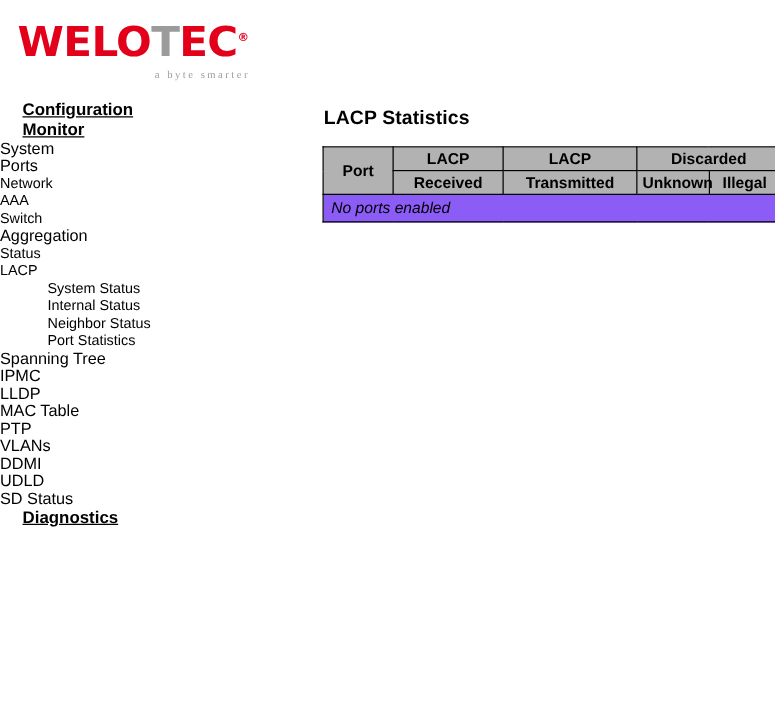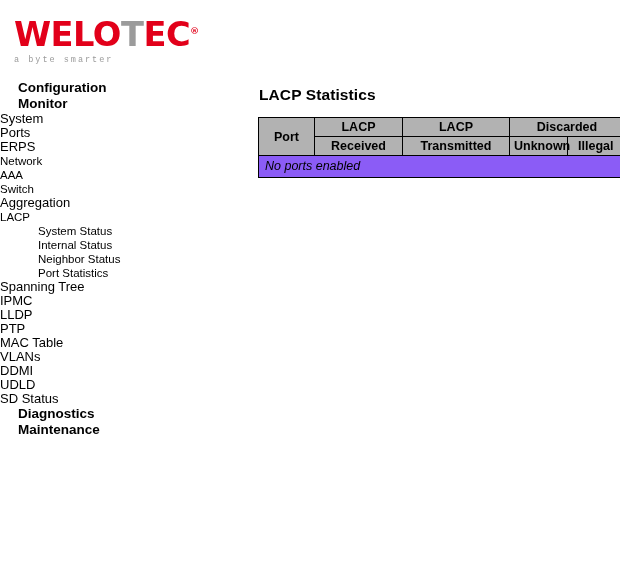--- a/index.html
+++ b/index.html
@@ -37,25 +37,25 @@
   }
   #logo-wordmark .seg-red { color: #e2001a; }
   #logo-wordmark .seg-gray { color: #9b9b9b; }
   #logo-reg {
     font-size: 9px;
     vertical-align: super;
     color: #e2001a;
     font-weight: 700;
   }
   #logo-tagline {
-    font-family: Liberation Mono, monospace;
+    font-family: Liberation Serif, serif;
     font-size: 8.5px;
     color: #9b9b9b;
     letter-spacing: 2.0px;
-    text-align: left;
+    text-align: right;
     width: 186px;
     margin-top: 3px;
     white-space: nowrap;
   }
 
   
   #sidebar {
     position: absolute;
     left: 0px;
     top: 80px;
@@ -67,20 +67,21 @@
     line-height: 14px;
     height: 14px;
     cursor: default;
   }
   .nav-lvl-0 {
     font-size: 13.5px;
     font-weight: bold;
     padding-left: 18px;
     line-height: 16px;
     height: 16px;
+    text-decoration: underline;
   }
   .nav-lvl-1 {
     font-size: 13px;
     font-weight: normal;
     line-height: 14px;
     height: 14px;
   }
   .nav-lvl-2 {
     font-size: 11.5px;
     font-weight: normal;
@@ -154,41 +155,40 @@
 <div id="logo-area">
   <div id="logo-wordmark"><span class="seg-red">WEL</span><span class="seg-red">O</span><span class="seg-gray">T</span><span class="seg-red">EC</span><span id="logo-reg">®</span></div>
   <div id="logo-tagline">a byte smarter</div>
 </div>
 
 <nav id="sidebar">
     <div class="nav-item nav-lvl-0">Configuration</div>
     <div class="nav-item nav-lvl-0">Monitor</div>
     <div class="nav-item nav-lvl-1">System</div>
     <div class="nav-item nav-lvl-1">Ports</div>
-    <div class="nav-item nav-lvl-1">ERPS</div>
     <div class="nav-item nav-lvl-2">Network</div>
     <div class="nav-item nav-lvl-2">AAA</div>
     <div class="nav-item nav-lvl-2">Switch</div>
     <div class="nav-item nav-lvl-1">Aggregation</div>
+    <div class="nav-item nav-lvl-2">Status</div>
     <div class="nav-item nav-lvl-2">LACP</div>
     <div class="nav-item nav-lvl-3">System Status</div>
     <div class="nav-item nav-lvl-3">Internal Status</div>
     <div class="nav-item nav-lvl-3">Neighbor Status</div>
     <div class="nav-item nav-lvl-3">Port Statistics</div>
     <div class="nav-item nav-lvl-1">Spanning Tree</div>
     <div class="nav-item nav-lvl-1">IPMC</div>
     <div class="nav-item nav-lvl-1">LLDP</div>
+    <div class="nav-item nav-lvl-1">MAC Table</div>
     <div class="nav-item nav-lvl-1">PTP</div>
-    <div class="nav-item nav-lvl-1">MAC Table</div>
     <div class="nav-item nav-lvl-1">VLANs</div>
     <div class="nav-item nav-lvl-1">DDMI</div>
     <div class="nav-item nav-lvl-1">UDLD</div>
     <div class="nav-item nav-lvl-1">SD Status</div>
     <div class="nav-item nav-lvl-0">Diagnostics</div>
-    <div class="nav-item nav-lvl-0">Maintenance</div>
   </nav>
 
 <div id="content">
   <h1 id="page-title">LACP Statistics</h1>
 
   <table id="stats-table">
     <thead>
       <tr>
         <th class="h-port" rowspan="2">Port</th>
         <th class="h-rx">LACP</th>

